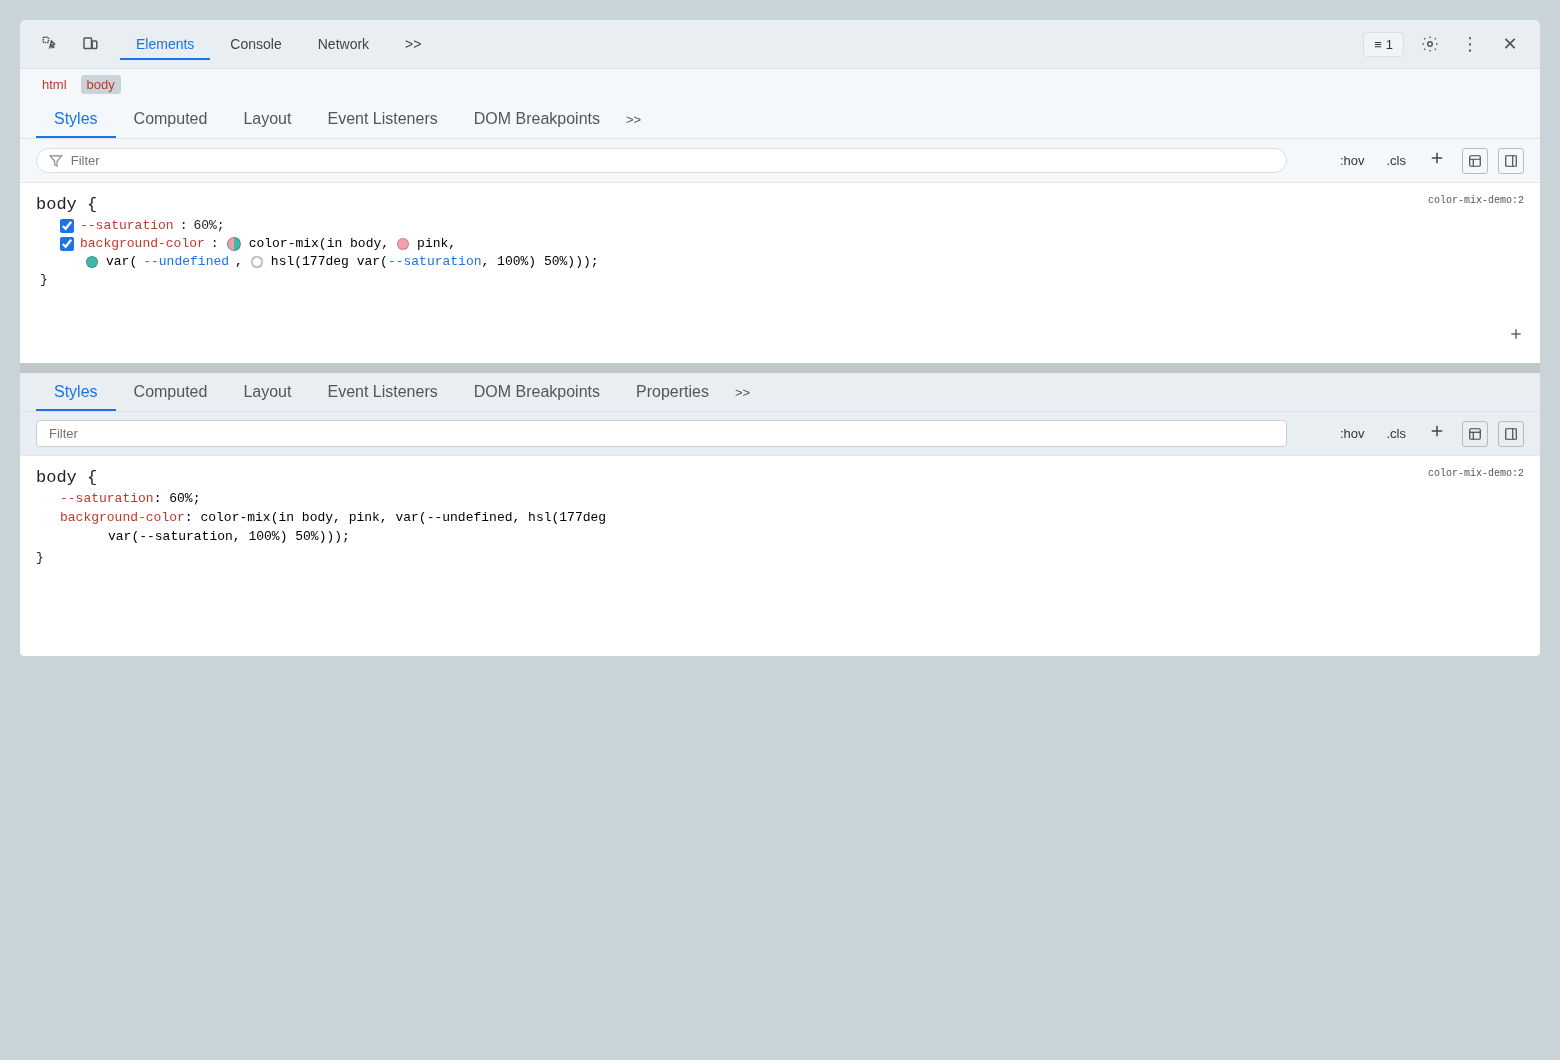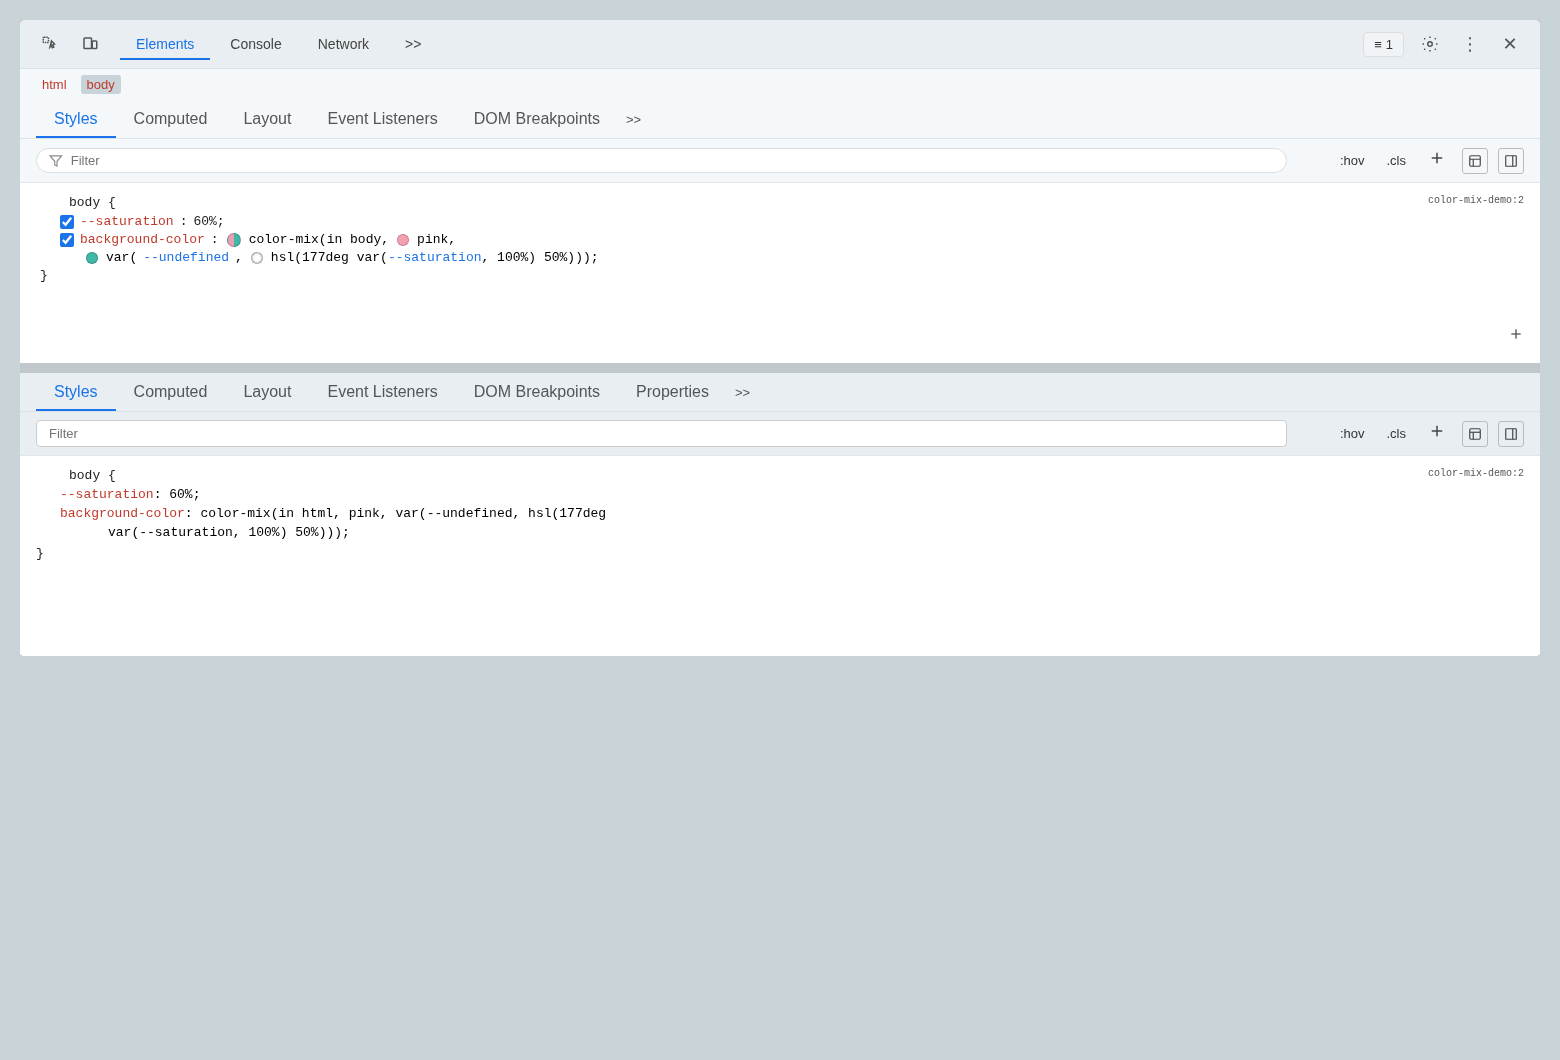--- a/index.html
+++ b/index.html
@@ -240,22 +240,21 @@
 
     .css-rule-header {
       display: flex;
       justify-content: space-between;
       align-items: flex-start;
       margin-bottom: 4px;
     }
 
     .css-selector {
       color: #222;
-      font-size: 13px;
-      margin-left: 33px;
+      font-size: 17px;
     }
 
     .css-source {
       font-family: 'Courier New', monospace;
       font-size: 10px;
       color: #555;
       cursor: pointer;
     }
 
     .css-property-row {
@@ -576,21 +575,21 @@
       <div class="css-rule-header">
         <span class="css-selector">body {</span>
         <span class="css-source">color-mix-demo:2</span>
       </div>
 
       <div class="indent" style="font-family:'Courier New',monospace; font-size:13px; margin: 4px 0;">
         <span style="color:#c0392b;">--saturation</span><span>: 60%;</span>
       </div>
 
       <div class="indent" style="font-family:'Courier New',monospace; font-size:13px; margin: 4px 0;">
-        <span style="color:#c0392b;">background-color</span><span>: color-mix(in html, pink, var(--undefined, hsl(177deg</span>
+        <span style="color:#c0392b;">background-color</span><span>: color-mix(in body, pink, var(--undefined, hsl(177deg</span>
       </div>
 
       <div style="font-family:'Courier New',monospace; font-size:13px; padding-left:72px; margin: 4px 0;">
         <span>        var(--saturation, 100%) 50%)));</span>
       </div>
 
       <div class="css-closing" style="font-family:'Courier New',monospace; font-size:13px; margin-top:6px;">}</div>
     </div>
   </div>
 

